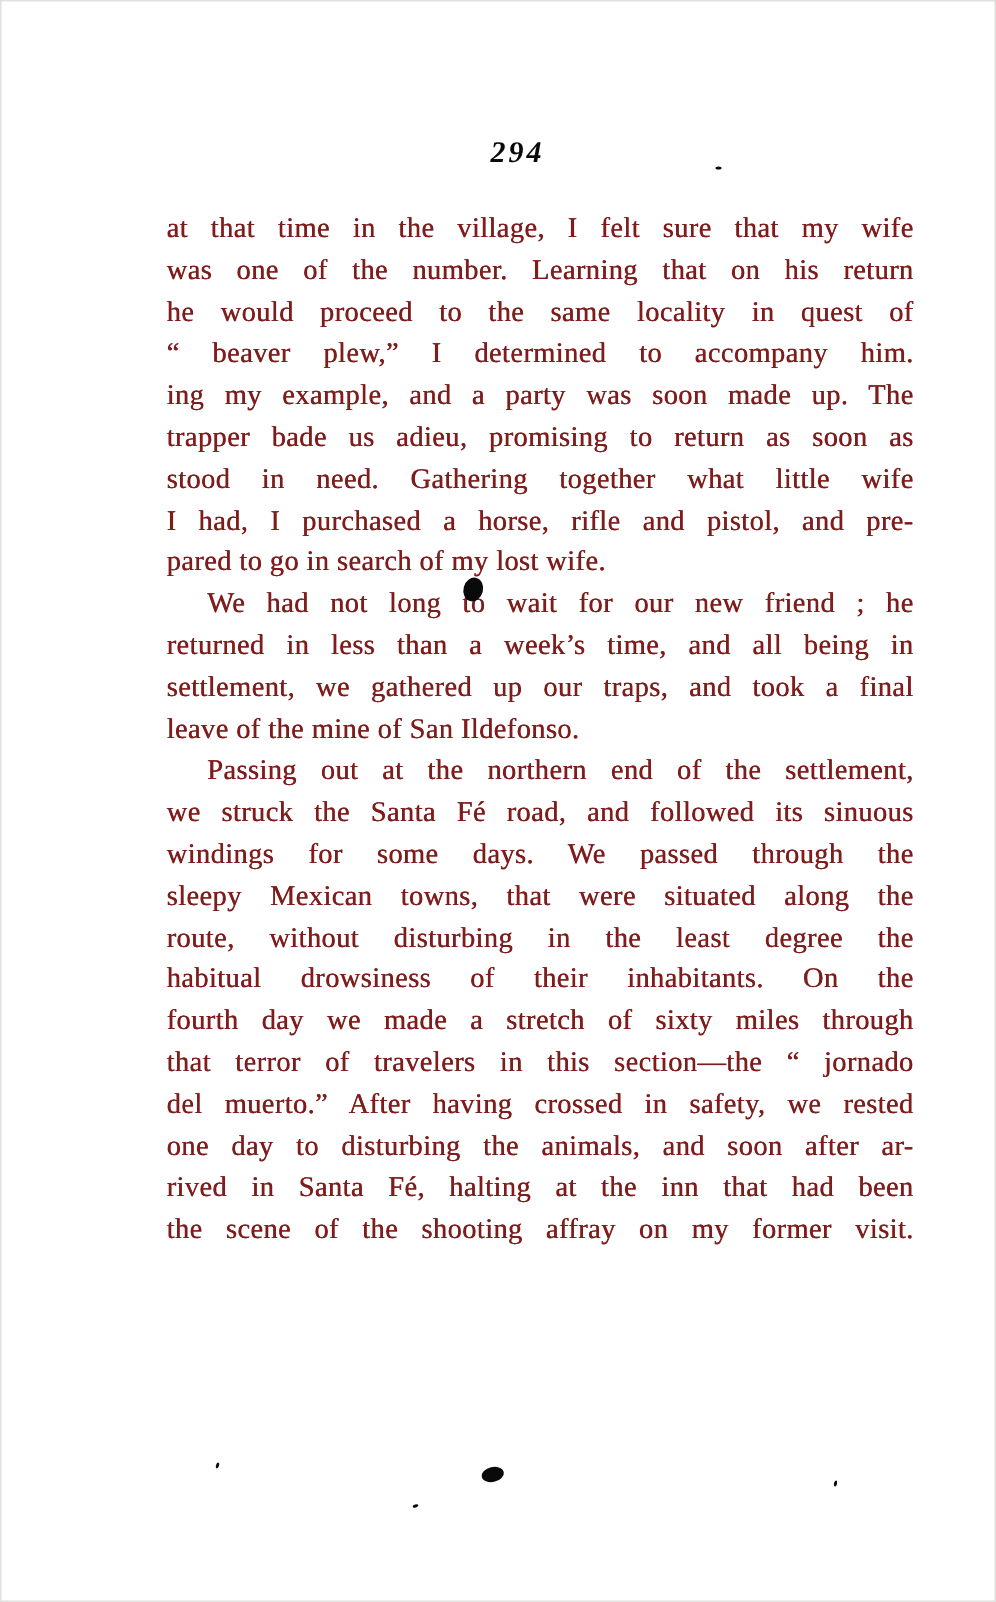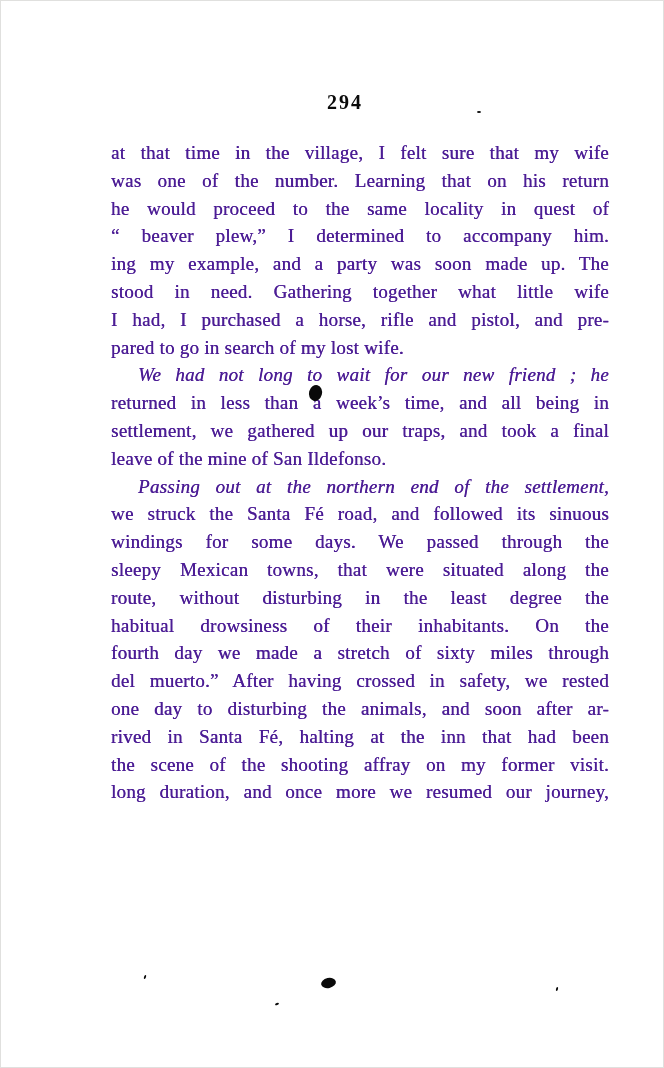--- a/index.html
+++ b/index.html
@@ -25,92 +25,93 @@
   .page-number {
     position: absolute;
     top: 91px;
     left: 270px;
     width: 150px;
     text-align: center;
     font-size: 20px;
     font-weight: bold;
     letter-spacing: 2px;
     color: #0a0a0a;
+    font-style: italic;
   }
   .text-body {
     position: absolute;
     top: 139px;
     left: 111px;
     width: 498px;
     font-size: 19px;
     line-height: 27.8px;
     letter-spacing: 0.25px;
-    color: #4c1d95;
+    color: #7f1d1d;
     text-shadow: 0.3px 0 0 currentColor;
   }
   .paragraph {
     margin: 0;
     padding: 0;
   }
   .line {
     height: 27.8px;
     text-align: justify;
     text-align-last: justify;
     white-space: nowrap;
     overflow: visible;
   }
   .line.endline {
     text-align-last: left;
   }
   .line.indent {
     text-indent: 27px;
-    font-style: italic;
   }
   .ink {
     position: absolute;
     background: #0a0a0a;
     border-radius: 50%;
   }
 </style>
 </head>
 <body>
 
 <div class="page">
   <div class="page-number">294</div>
 
   <div class="text-body">
       <div class="paragraph">
         <div class="line">at that time in the village, I felt sure that my wife</div>
         <div class="line">was one of the number.  Learning that on his return</div>
         <div class="line">he would proceed to the same locality in quest of</div>
         <div class="line">“ beaver plew,” I determined to accompany him.</div>
         <div class="line">ing my example, and a party was soon made up.  The</div>
+        <div class="line">trapper bade us adieu, promising to return as soon as</div>
         <div class="line">stood in need.  Gathering together what little wife</div>
         <div class="line">I had, I purchased a horse, rifle and pistol, and pre-</div>
         <div class="line endline">pared to go in search of my lost wife.</div>
       </div>
       <div class="paragraph">
         <div class="line indent">We had not long to wait for our new friend ; he</div>
         <div class="line">returned in less than a week’s time, and all being in</div>
         <div class="line">settlement, we gathered up our traps, and took a final</div>
         <div class="line endline">leave of the mine of San Ildefonso.</div>
       </div>
       <div class="paragraph">
         <div class="line indent">Passing out at the northern end of the settlement,</div>
         <div class="line">we struck the Santa Fé road, and followed its sinuous</div>
         <div class="line">windings for some days.  We passed through the</div>
         <div class="line">sleepy Mexican towns, that were situated along the</div>
         <div class="line">route, without disturbing in the least degree the</div>
         <div class="line">habitual drowsiness of their inhabitants.  On the</div>
         <div class="line">fourth day we made a stretch of sixty miles through</div>
+        <div class="line">that terror of travelers in this section—the “ jornado</div>
         <div class="line">del muerto.”  After having crossed in safety, we rested</div>
         <div class="line">one day to disturbing the animals, and soon after ar-</div>
         <div class="line">rived in Santa Fé, halting at the inn that had been</div>
         <div class="line">the scene of the shooting affray on my former visit.</div>
-        <div class="line">long duration, and once more we resumed our journey,</div>
       </div>
     </div>
 <div class="ink" style="left: 477px; top: 111px; width: 4px; height: 2px; transform: rotate(0deg);"></div>
     <div class="ink" style="left: 309px; top: 385px; width: 13px; height: 16px; transform: rotate(15deg);"></div>
     <div class="ink" style="left: 321px; top: 978px; width: 15px; height: 10px; transform: rotate(-12deg);"></div>
     <div class="ink" style="left: 144px; top: 975px; width: 2px; height: 4px; transform: rotate(20deg);"></div>
     <div class="ink" style="left: 275px; top: 1003px; width: 4px; height: 2px; transform: rotate(-20deg);"></div>
     <div class="ink" style="left: 556px; top: 987px; width: 2px; height: 4px; transform: rotate(15deg);"></div>
   </div>
 

